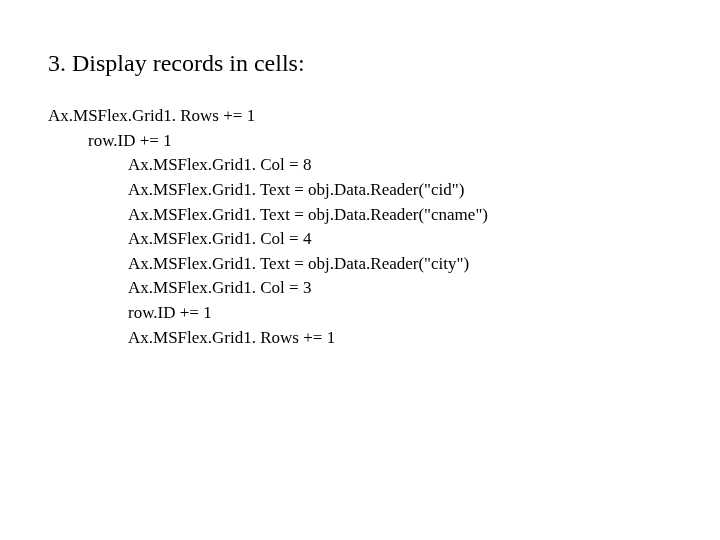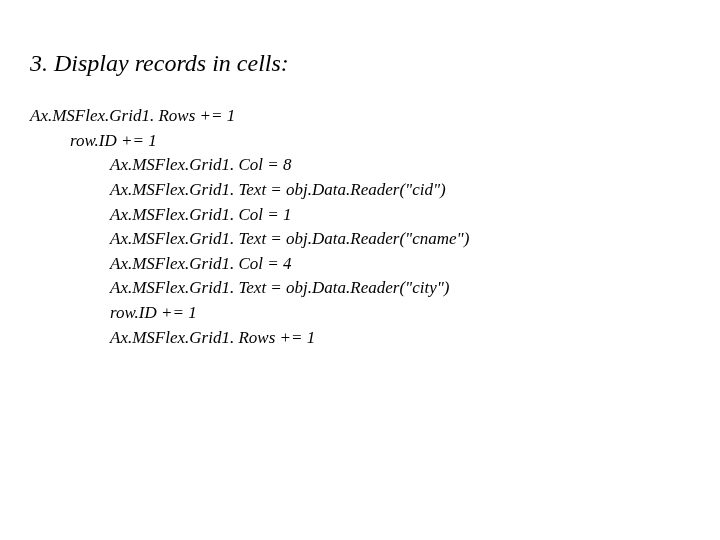--- a/index.html
+++ b/index.html
@@ -6,22 +6,21 @@
     margin: 0;
     padding: 0;
     background: #ffffff;
     font-family: "Times New Roman", Times, serif;
     color: #000000;
     width: 720px;
     height: 540px;
     overflow: hidden;
   }
   .page {
-    padding: 50px 30px 30px 30px;
-    font-style: italic;
+    padding: 50px 30px 30px 48px;
   }
   .heading {
     font-size: 24px;
     margin-bottom: 8px;
   }
   .code-block {
     font-size: 17px;
     line-height: 1.45;
     margin-top: 27px;
   }
@@ -33,20 +32,20 @@
 </head>
 <body>
 
 <div class="page">
   <div class="heading">3. Display records in cells:</div>
   <div class="code-block">
     <div class="line indent-0">Ax.MSFlex.Grid1. Rows += 1</div>
     <div class="line indent-1">row.ID += 1</div>
     <div class="line indent-2">Ax.MSFlex.Grid1. Col = 8</div>
     <div class="line indent-2">Ax.MSFlex.Grid1. Text = obj.Data.Reader("cid")</div>
-    <div class="line indent-2">Ax.MSFlex.Grid1. Col = 1</div>
     <div class="line indent-2">Ax.MSFlex.Grid1. Text = obj.Data.Reader("cname")</div>
     <div class="line indent-2">Ax.MSFlex.Grid1. Col = 4</div>
     <div class="line indent-2">Ax.MSFlex.Grid1. Text = obj.Data.Reader("city")</div>
+    <div class="line indent-2">Ax.MSFlex.Grid1. Col = 3</div>
     <div class="line indent-2">row.ID += 1</div>
     <div class="line indent-2">Ax.MSFlex.Grid1. Rows += 1</div>
   </div>
 </div>
 
 </body></html>

